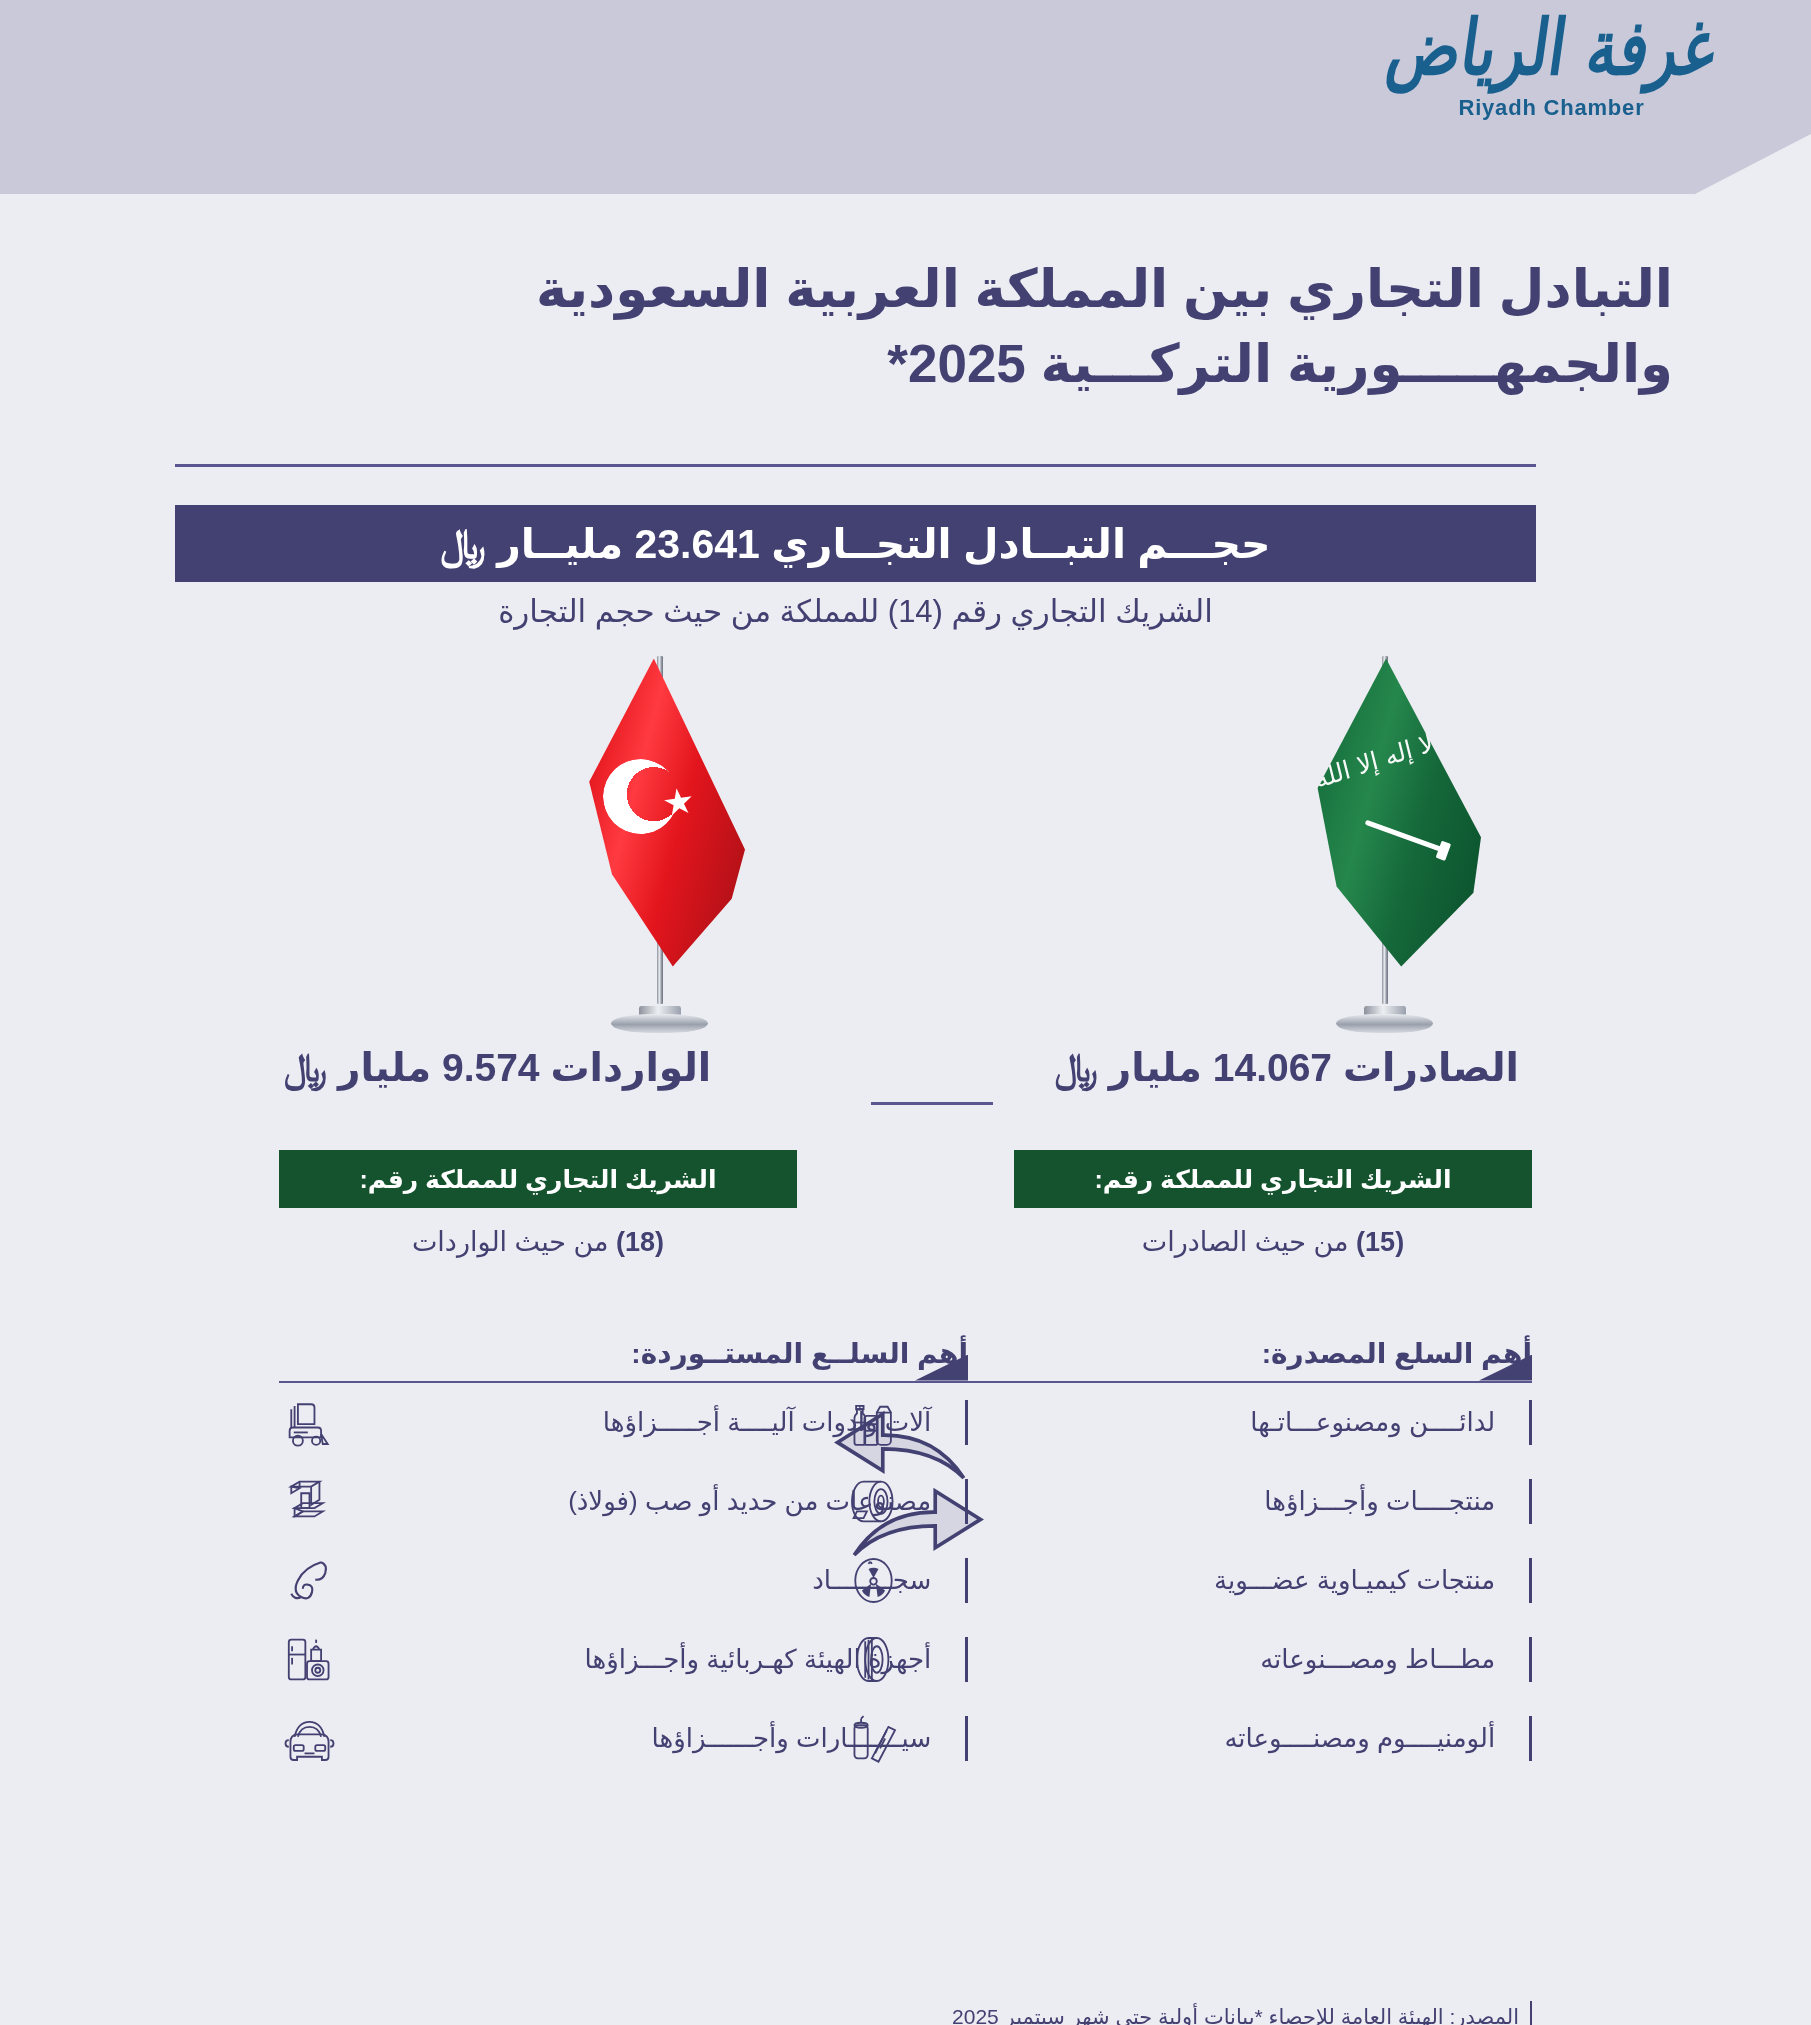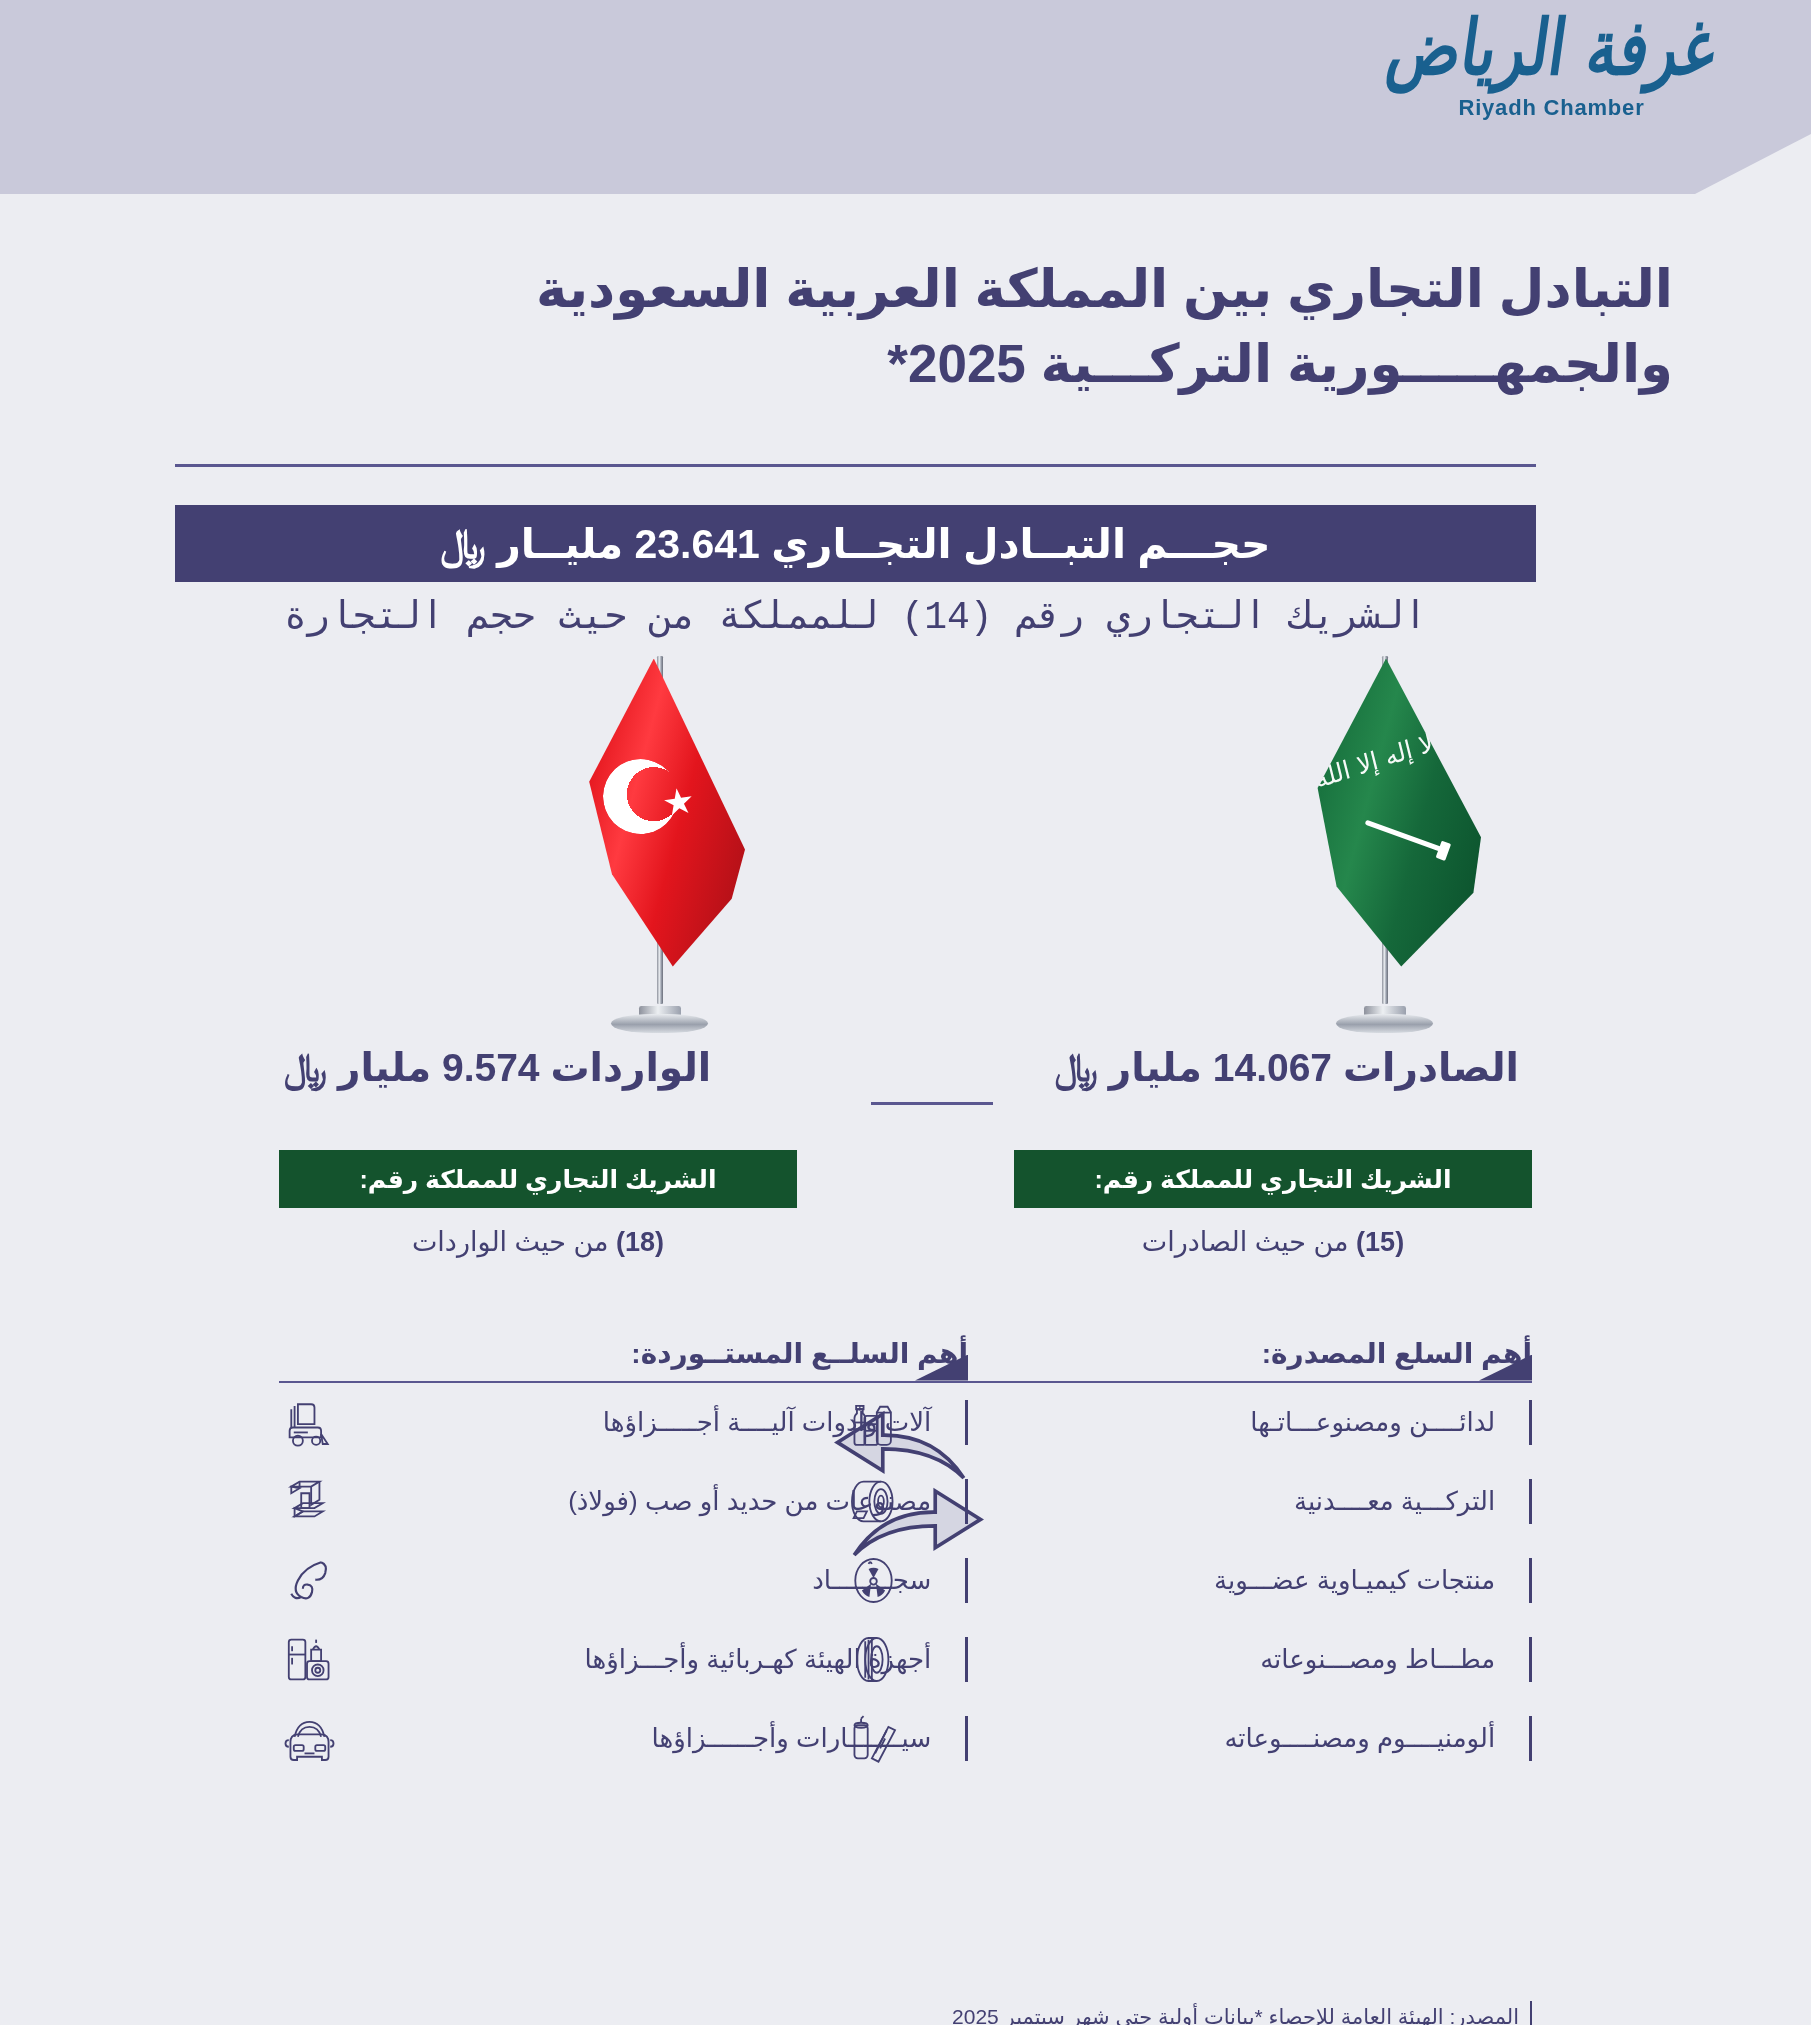--- a/index.html
+++ b/index.html
@@ -45,21 +45,21 @@
   }
   .volume-bar{
     position:absolute;right:275px;top:505px;width:1361px;height:77px;
     background:#434072;display:flex;align-items:center;justify-content:center;
   }
   .volume-bar span{
     color:#fff;font-size:41px;font-weight:700;letter-spacing:0px;
   }
   .rank-line{
     position:absolute;right:275px;top:593px;width:1361px;text-align:center;
-    font-size:38px;color:#434072;font-weight:400;font-family:Liberation Mono, monospace;
+    font-size:31px;color:#434072;font-weight:400;
   }
 
   
   .flags{position:absolute;left:0;top:644px;width:1811px;height:393px;}
   .flag-box{position:absolute;width:308px;height:393px;}
   .flag-tr{left:506px;}
   .flag-sa{left:1231px;}
   .pole{
     position:absolute;left:50%;margin-left:-3.2px;top:12px;width:6.5px;height:348px;
     background:linear-gradient(90deg,#8d919c,#e8ebef 40%,#9aa0ad 70%,#6c707b);
@@ -270,21 +270,21 @@
         <line x1="21" y1="34" x2="37" y2="34"></line>
           <line x1="21" y1="42" x2="37" y2="42"></line>
         <path d="M36 20 h17 v34 a5 5 0 0 1-5 5 h-7 a5 5 0 0 1-5-5z"></path>
         <path d="M36 20 l4-7 h9 l4 7"></path>
       </svg>
     </span>
   </div>
 
   <div class="good-item">
     <span class="good-bar"></span>
-    <span class="good-label">التركـــية معــــدنية</span>
+    <span class="good-label">منتجــــات وأجـــزاؤها</span>
     <span class="good-icon">
       <svg viewBox="0 0 64 64" fill="none" stroke="#434072" stroke-width="2.2" xmlns="http://www.w3.org/2000/svg">
         <ellipse cx="41" cy="32" rx="14" ry="24"></ellipse>
         <ellipse cx="41" cy="32" rx="8" ry="15"></ellipse>
         <ellipse cx="41" cy="32" rx="3.5" ry="7"></ellipse>
         <path d="M41 8 H20 a14 24 0 0 0 0 48 h21"></path>
         <path d="M12 44 l-4 8 h12 l4-8z"></path>
       </svg>
     </span>
   </div>

